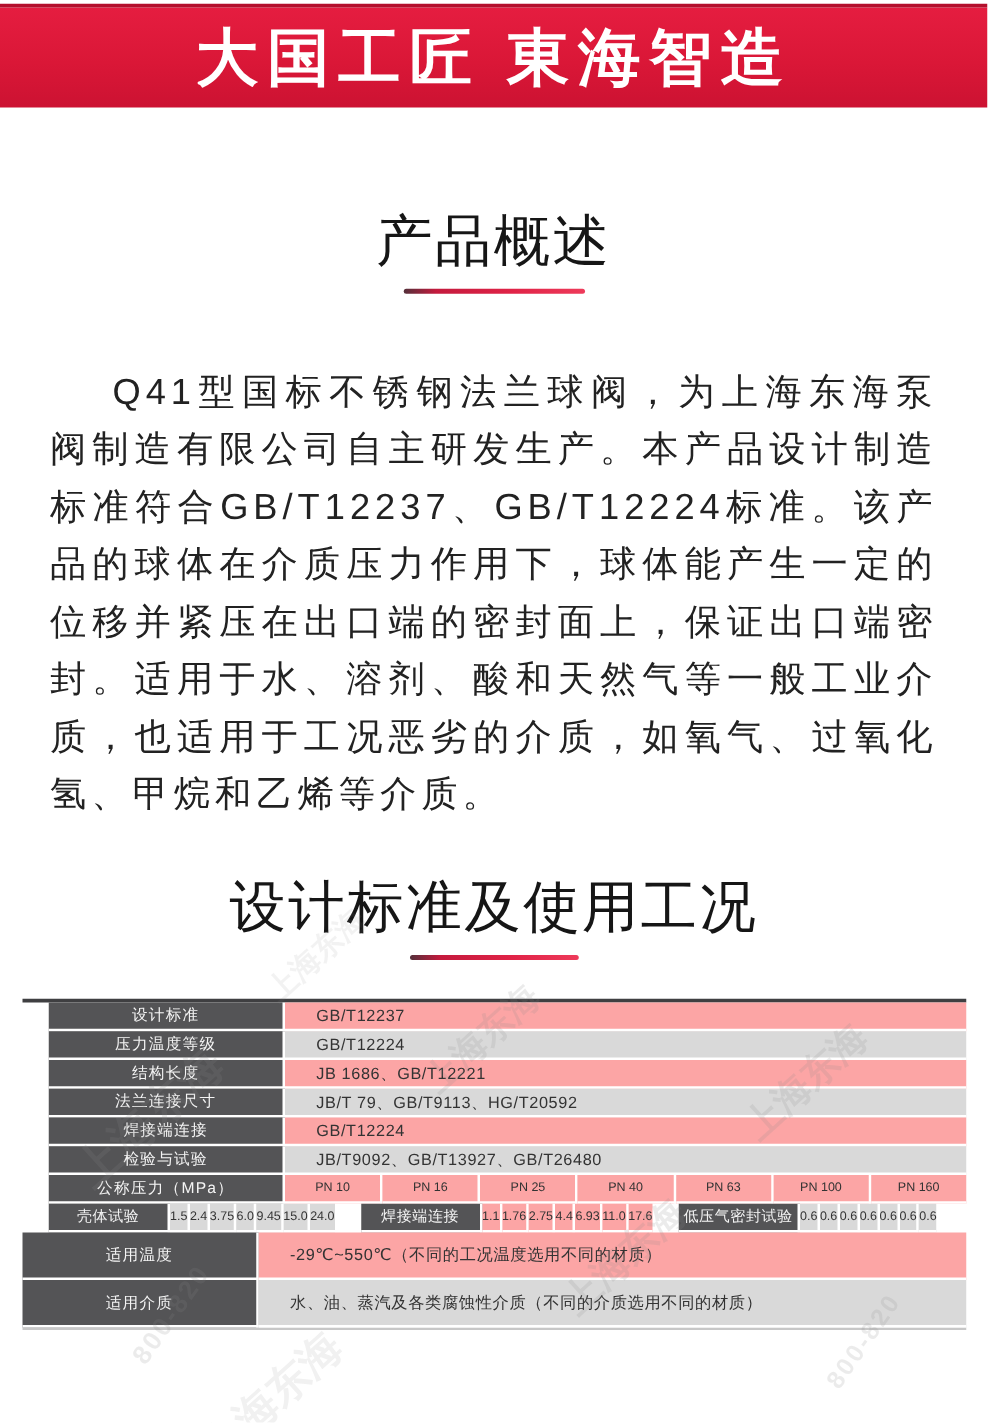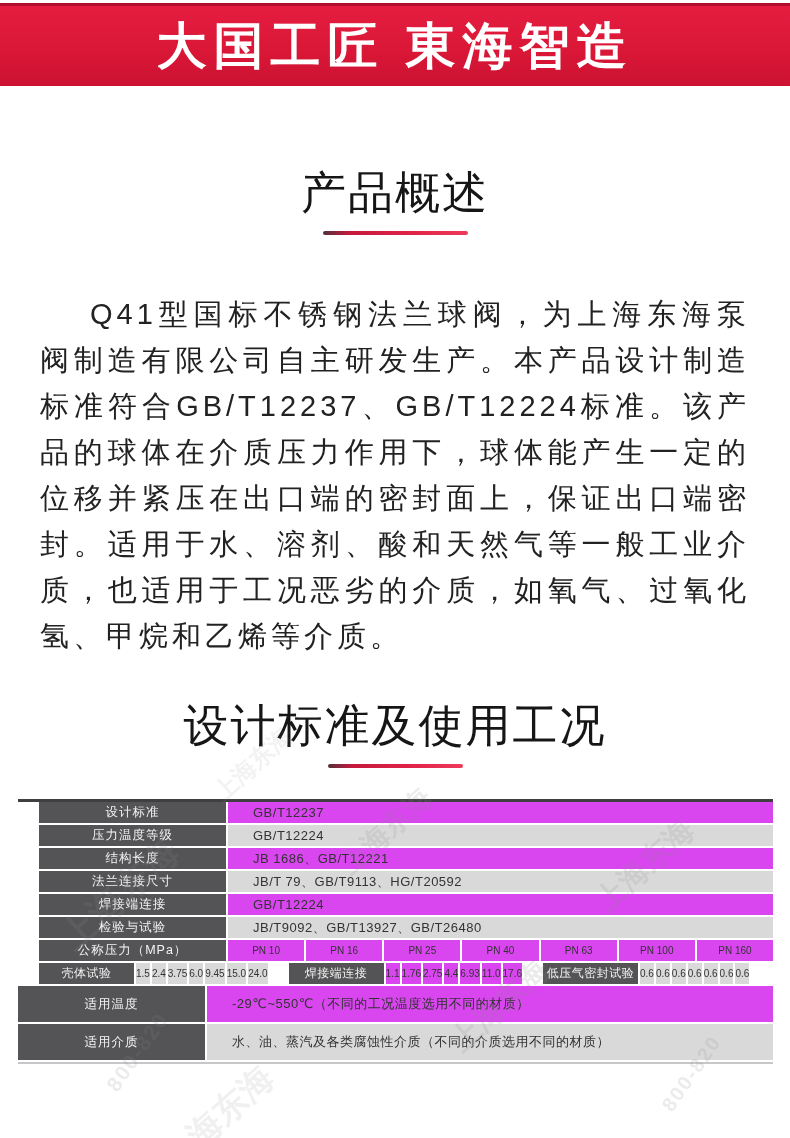--- a/index.html
+++ b/index.html
@@ -88,21 +88,21 @@
   }
   .cell {
     flex: 1;
     display: flex; align-items: center; justify-content: center;
     font-size: 10px;
     color: #333333;
     border-right: 2px solid #ffffff;
     border-bottom: 2px solid #ffffff;
   }
   .cell:last-child { border-right: none; }
-  .wbg { background: #d946ef; }
+  .wbg { background: #fca5a5; }
   .gbg { background: #d9d9d9; }
 
   
   .glbl {
     width: 92px;
     background: #545456;
     color: #f4f4f4;
     font-size: 12px;
     display: flex; align-items: center; justify-content: center;
     border-right: 2px solid #ffffff;

